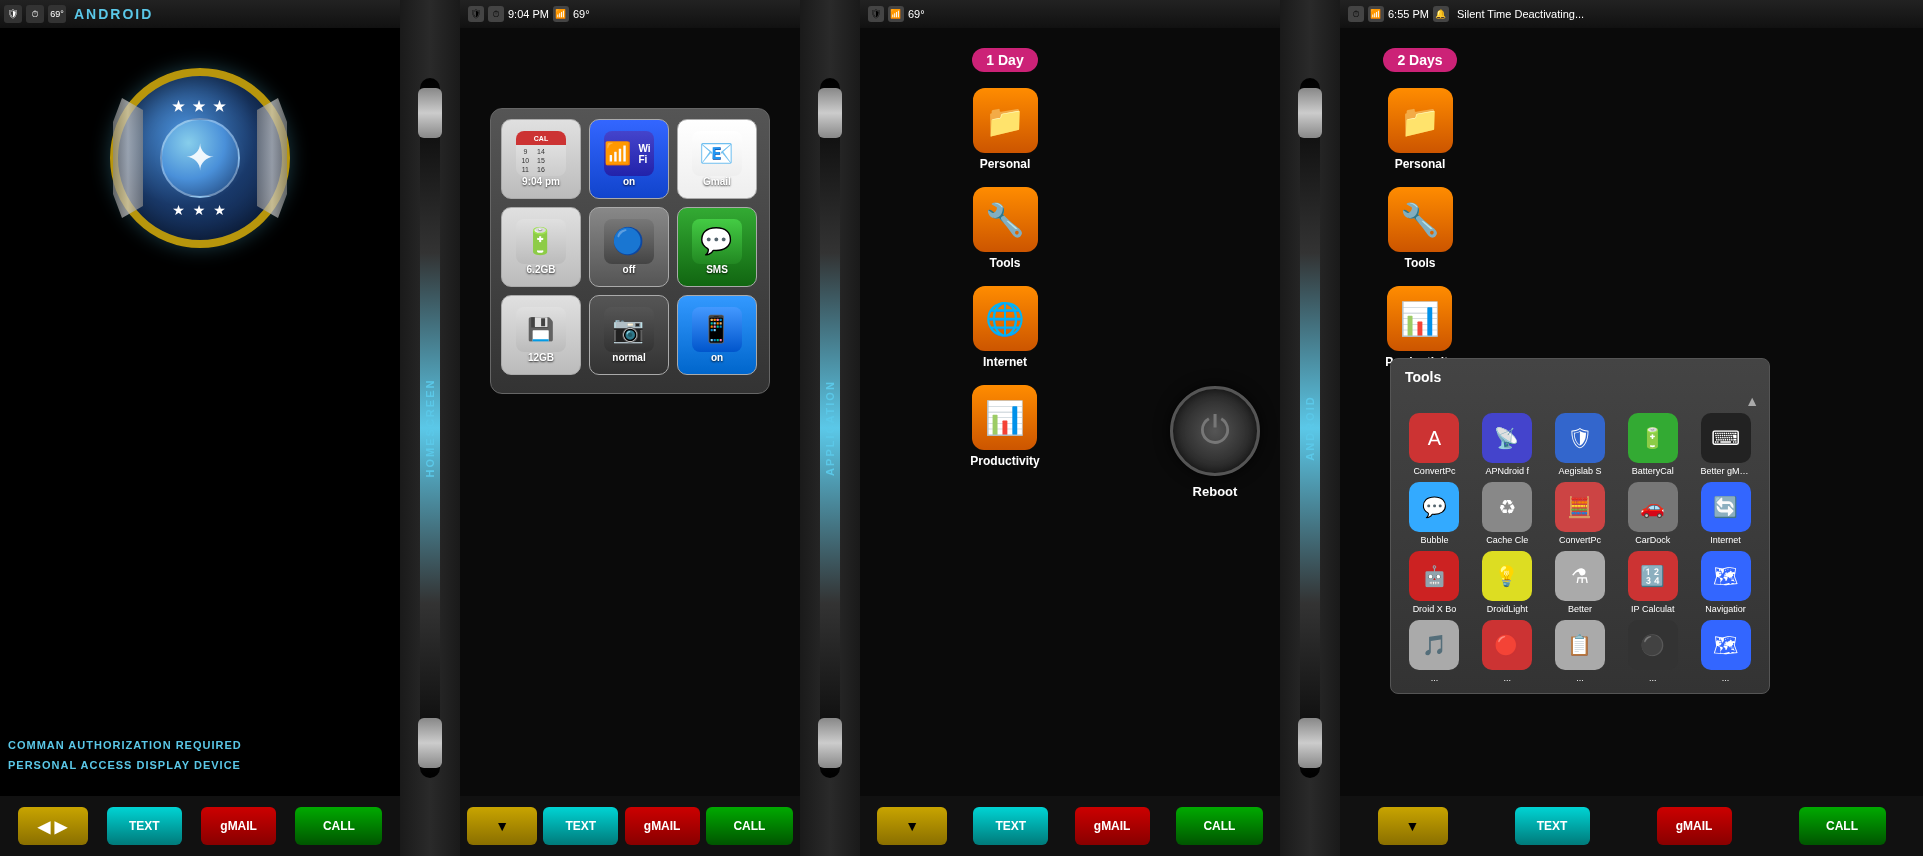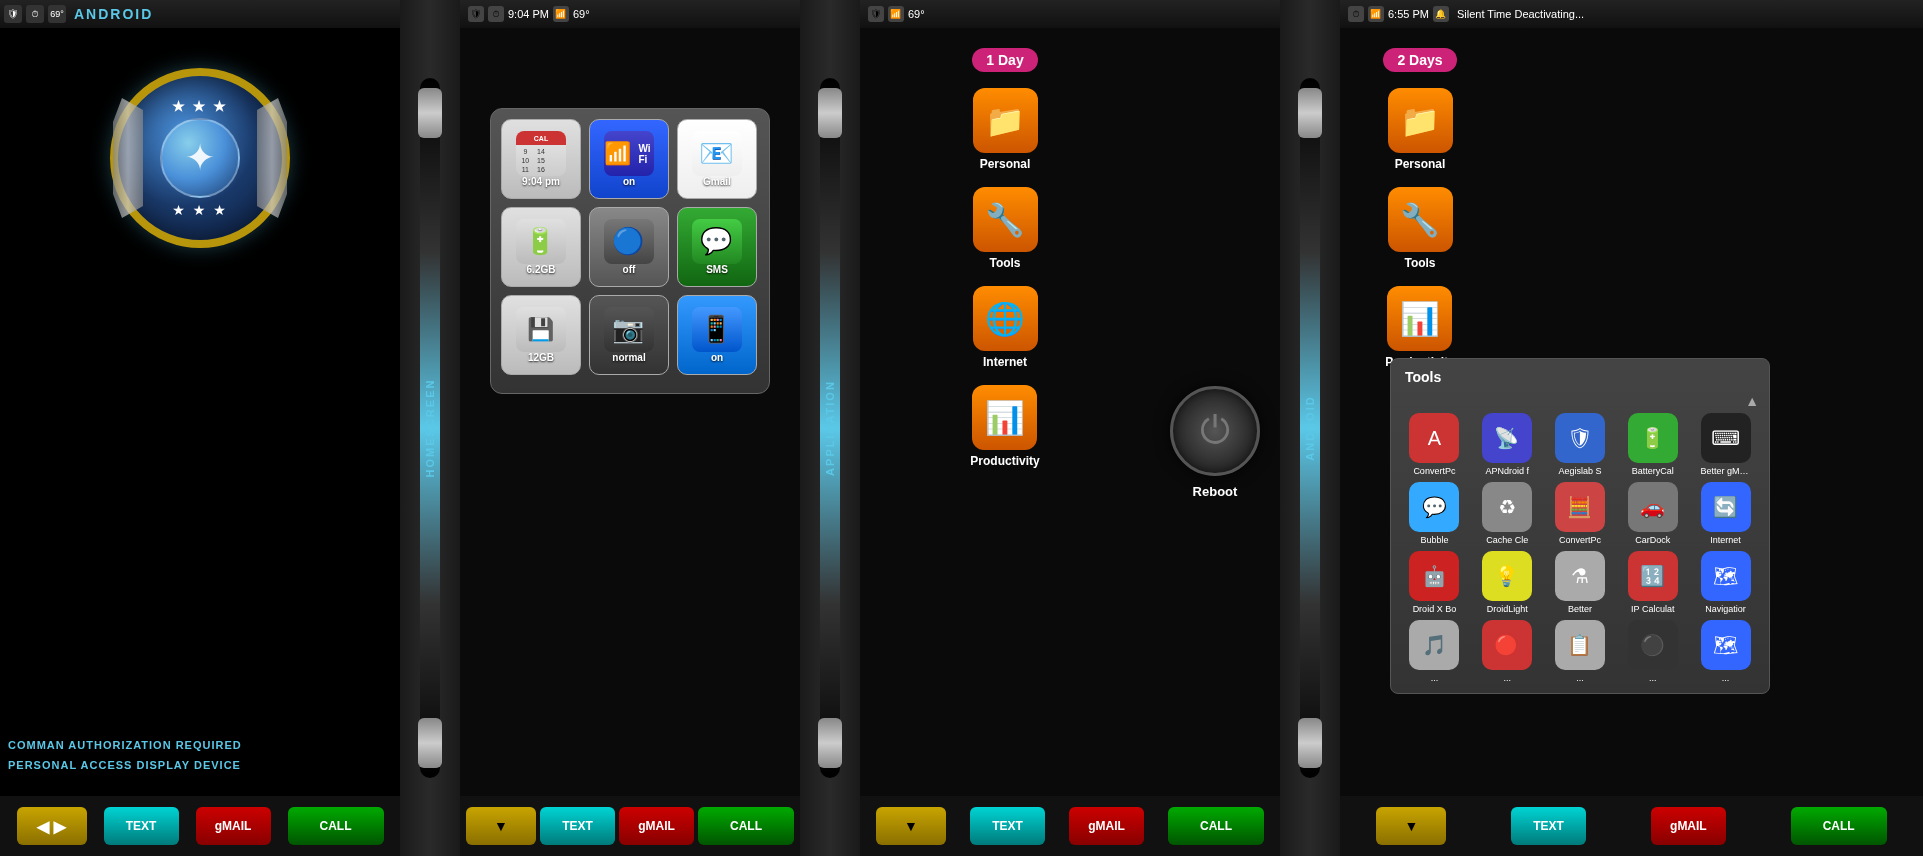--- a/index.html
+++ b/index.html
@@ -161,21 +161,21 @@
       width: 75px;
     }
     .nav-btn-gmail {
       background: linear-gradient(to bottom, #cc0000, #880000);
       color: #fff;
       width: 75px;
     }
     .nav-btn-call {
       background: linear-gradient(to bottom, #00aa00, #005500);
       color: #fff;
-      width: 96px;
+      width: 87px;
     }
 
     
     .divider-panel {
       width: 60px;
       height: 856px;
       background: linear-gradient(to right, #1a1a1a, #2a2a2a, #1a1a1a);
       display: flex;
       align-items: center;
       justify-content: center;

